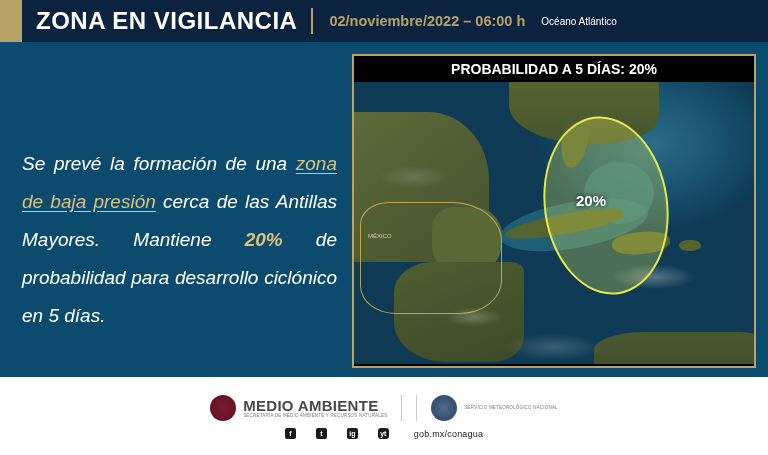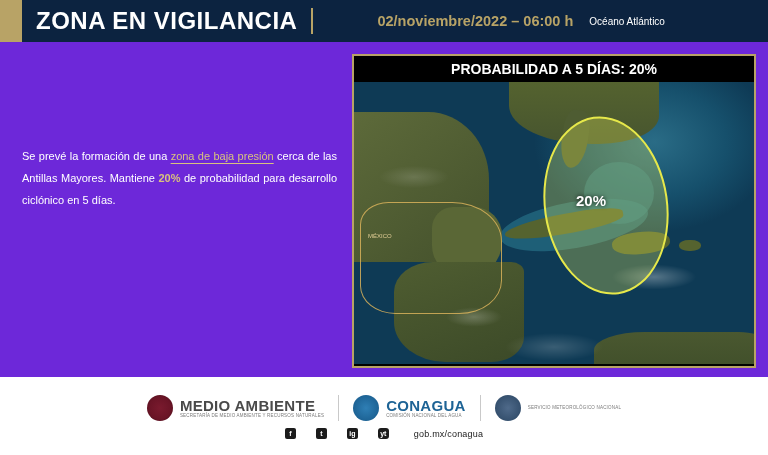--- a/index.html
+++ b/index.html
@@ -10,21 +10,21 @@
     width: 768px;
     height: 455px;
     background: #2b2b2b;
     font-family: "Liberation Sans", sans-serif;
     overflow: hidden;
   }
   .page {
     position: relative;
     width: 768px;
     height: 455px;
-    background: #6d28d9;
+    background: #0c4a6e;
     overflow: hidden;
   }
 
   
   .header {
     position: absolute;
     left: 0; top: 0;
     width: 768px;
     height: 42px;
     background: #0c2340;
@@ -52,44 +52,44 @@
   .header-divider {
     width: 2px;
     background: #b8a366;
     margin: 8px 0;
   }
   .header-meta {
     display: flex;
     align-items: center;
     gap: 16px;
     padding-left: 16px;
-    margin-left: 48px;
   }
   .header-date {
     color: #b8a366;
     font-size: 14.5px;
     font-weight: bold;
     white-space: nowrap;
   }
   .header-basin {
     color: #ffffff;
     font-size: 10px;
     white-space: nowrap;
   }
 
   
   .body-text {
     position: absolute;
     left: 22px;
     top: 145px;
     width: 315px;
     color: #ffffff;
-    font-size: 11px;
+    font-size: 19px;
     line-height: 2.0;
     text-align: justify;
+    font-style: italic;
   }
   .hl-gold {
     color: #d9c27e;
     text-decoration: underline;
     text-underline-offset: 3px;
   }
   .hl-pct {
     color: #d9c27e;
     font-weight: bold;
   }
@@ -372,27 +372,20 @@
   <div class="footer">
     <div class="footer-brands">
       <div class="brand">
         <div class="brand-mark"></div>
         <div class="brand-text">
           <div class="brand-name">MEDIO AMBIENTE</div>
           <div class="brand-sub">SECRETARÍA DE MEDIO AMBIENTE Y RECURSOS NATURALES</div>
         </div>
       </div>
       <div class="brand-sep"></div>
-      <div class="brand">
-        <div class="brand-mark conagua"></div>
-        <div class="brand-text">
-          <div class="brand-name blue">CONAGUA</div>
-          <div class="brand-sub">COMISIÓN NACIONAL DEL AGUA</div>
-        </div>
-      </div>
       <div class="brand-sep"></div>
       <div class="brand">
         <div class="brand-mark smn"></div>
         <div class="brand-text">
           <div class="brand-sub">SERVICIO METEOROLÓGICO NACIONAL</div>
         </div>
       </div>
     </div>
     <div class="footer-social">
       <div class="soc">f</div>

